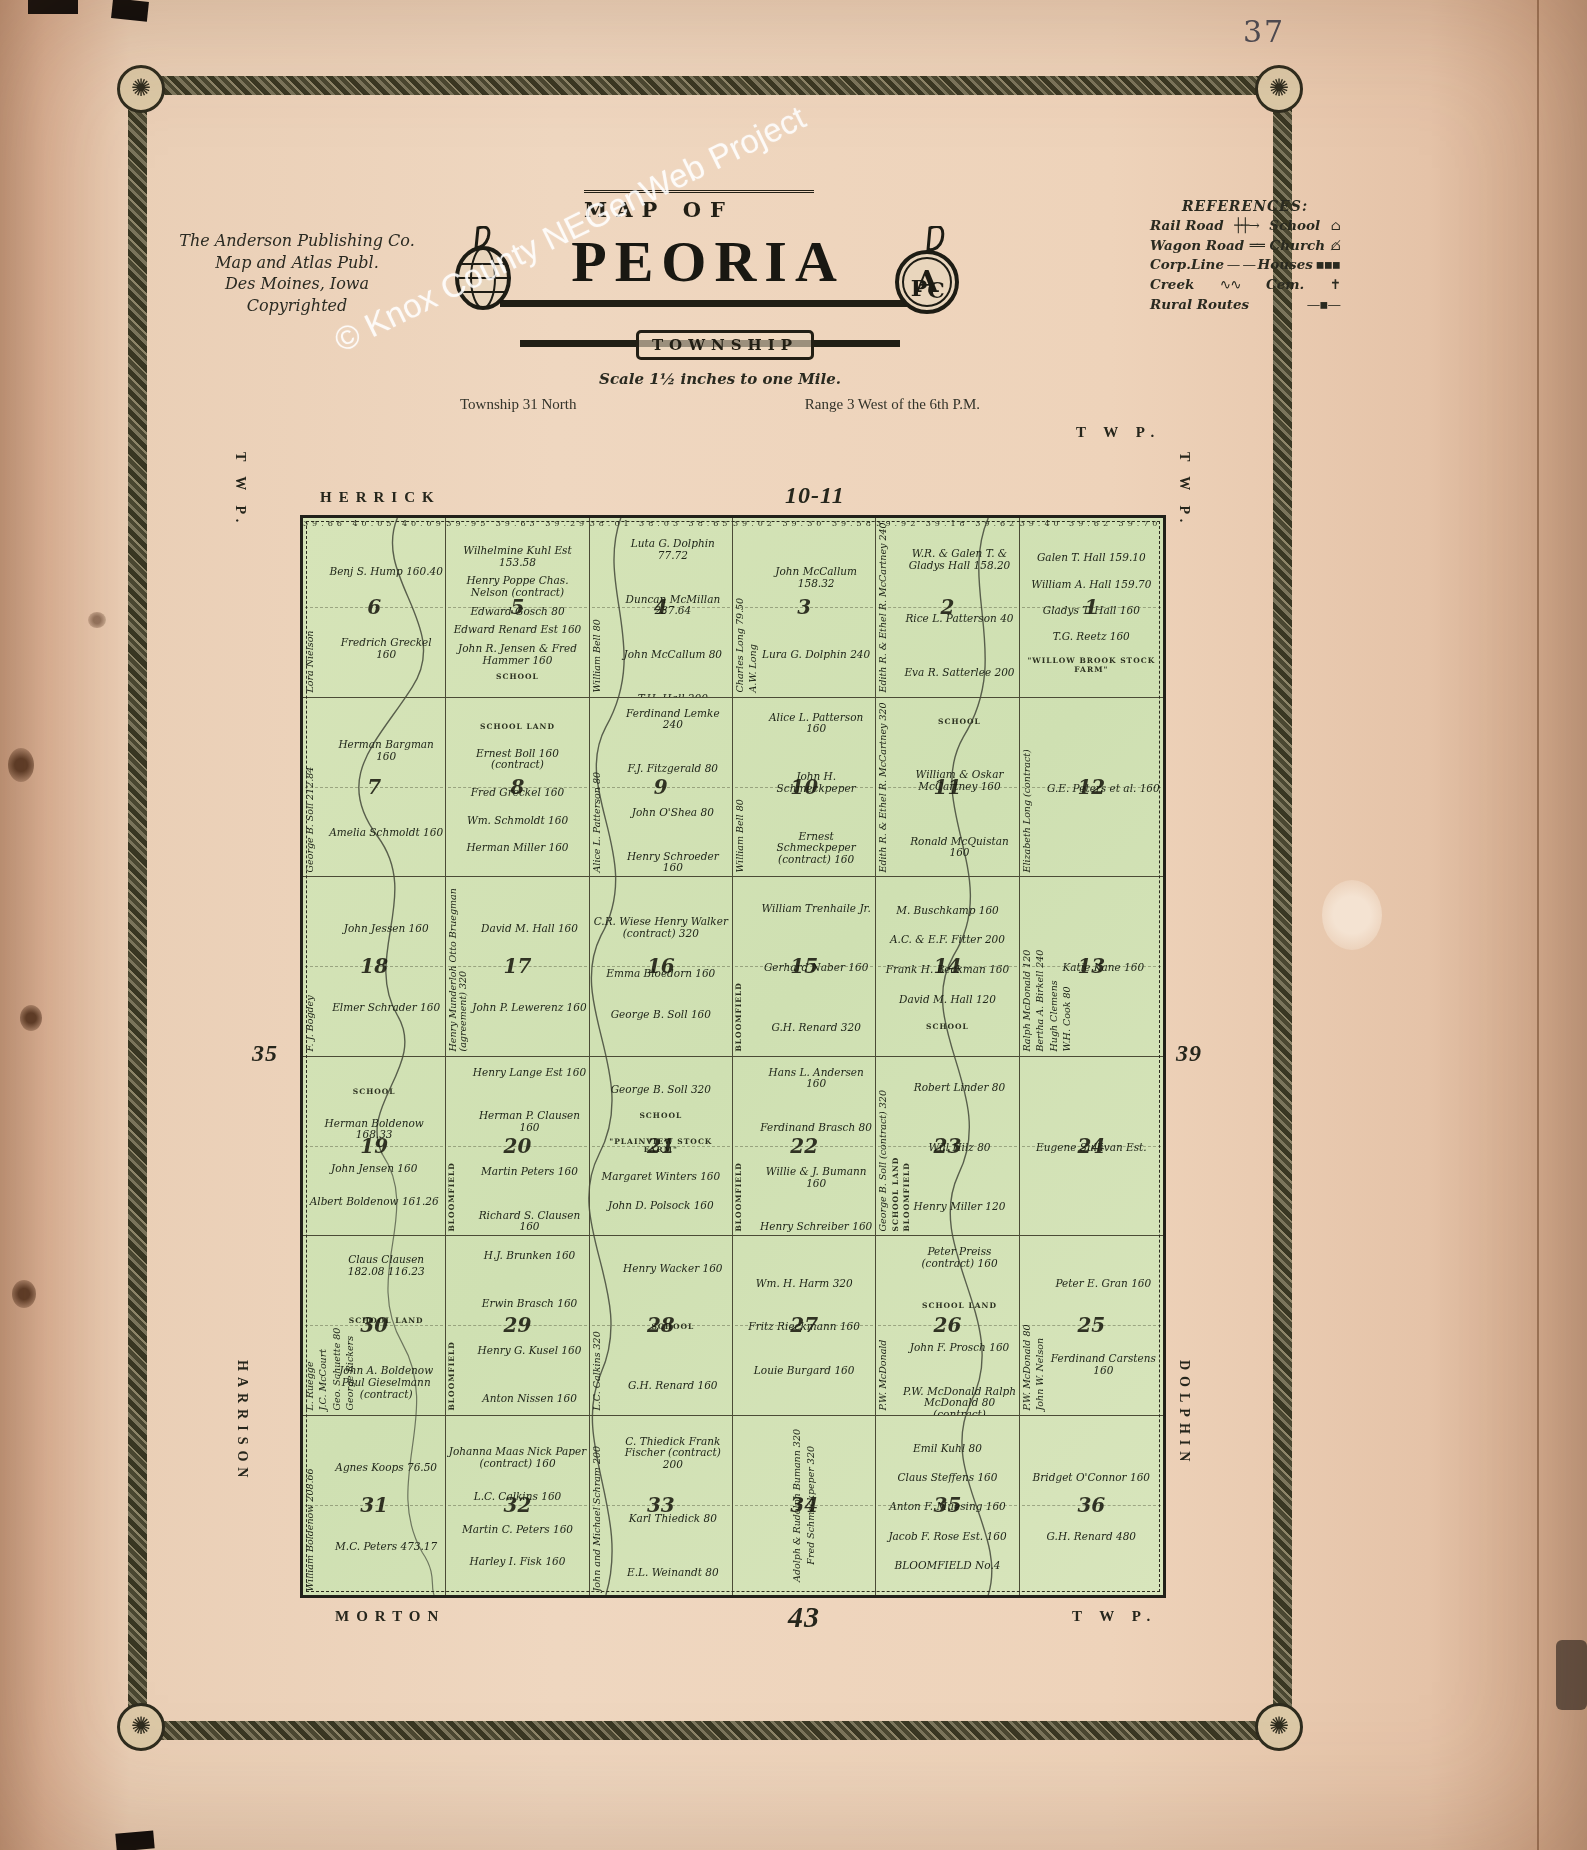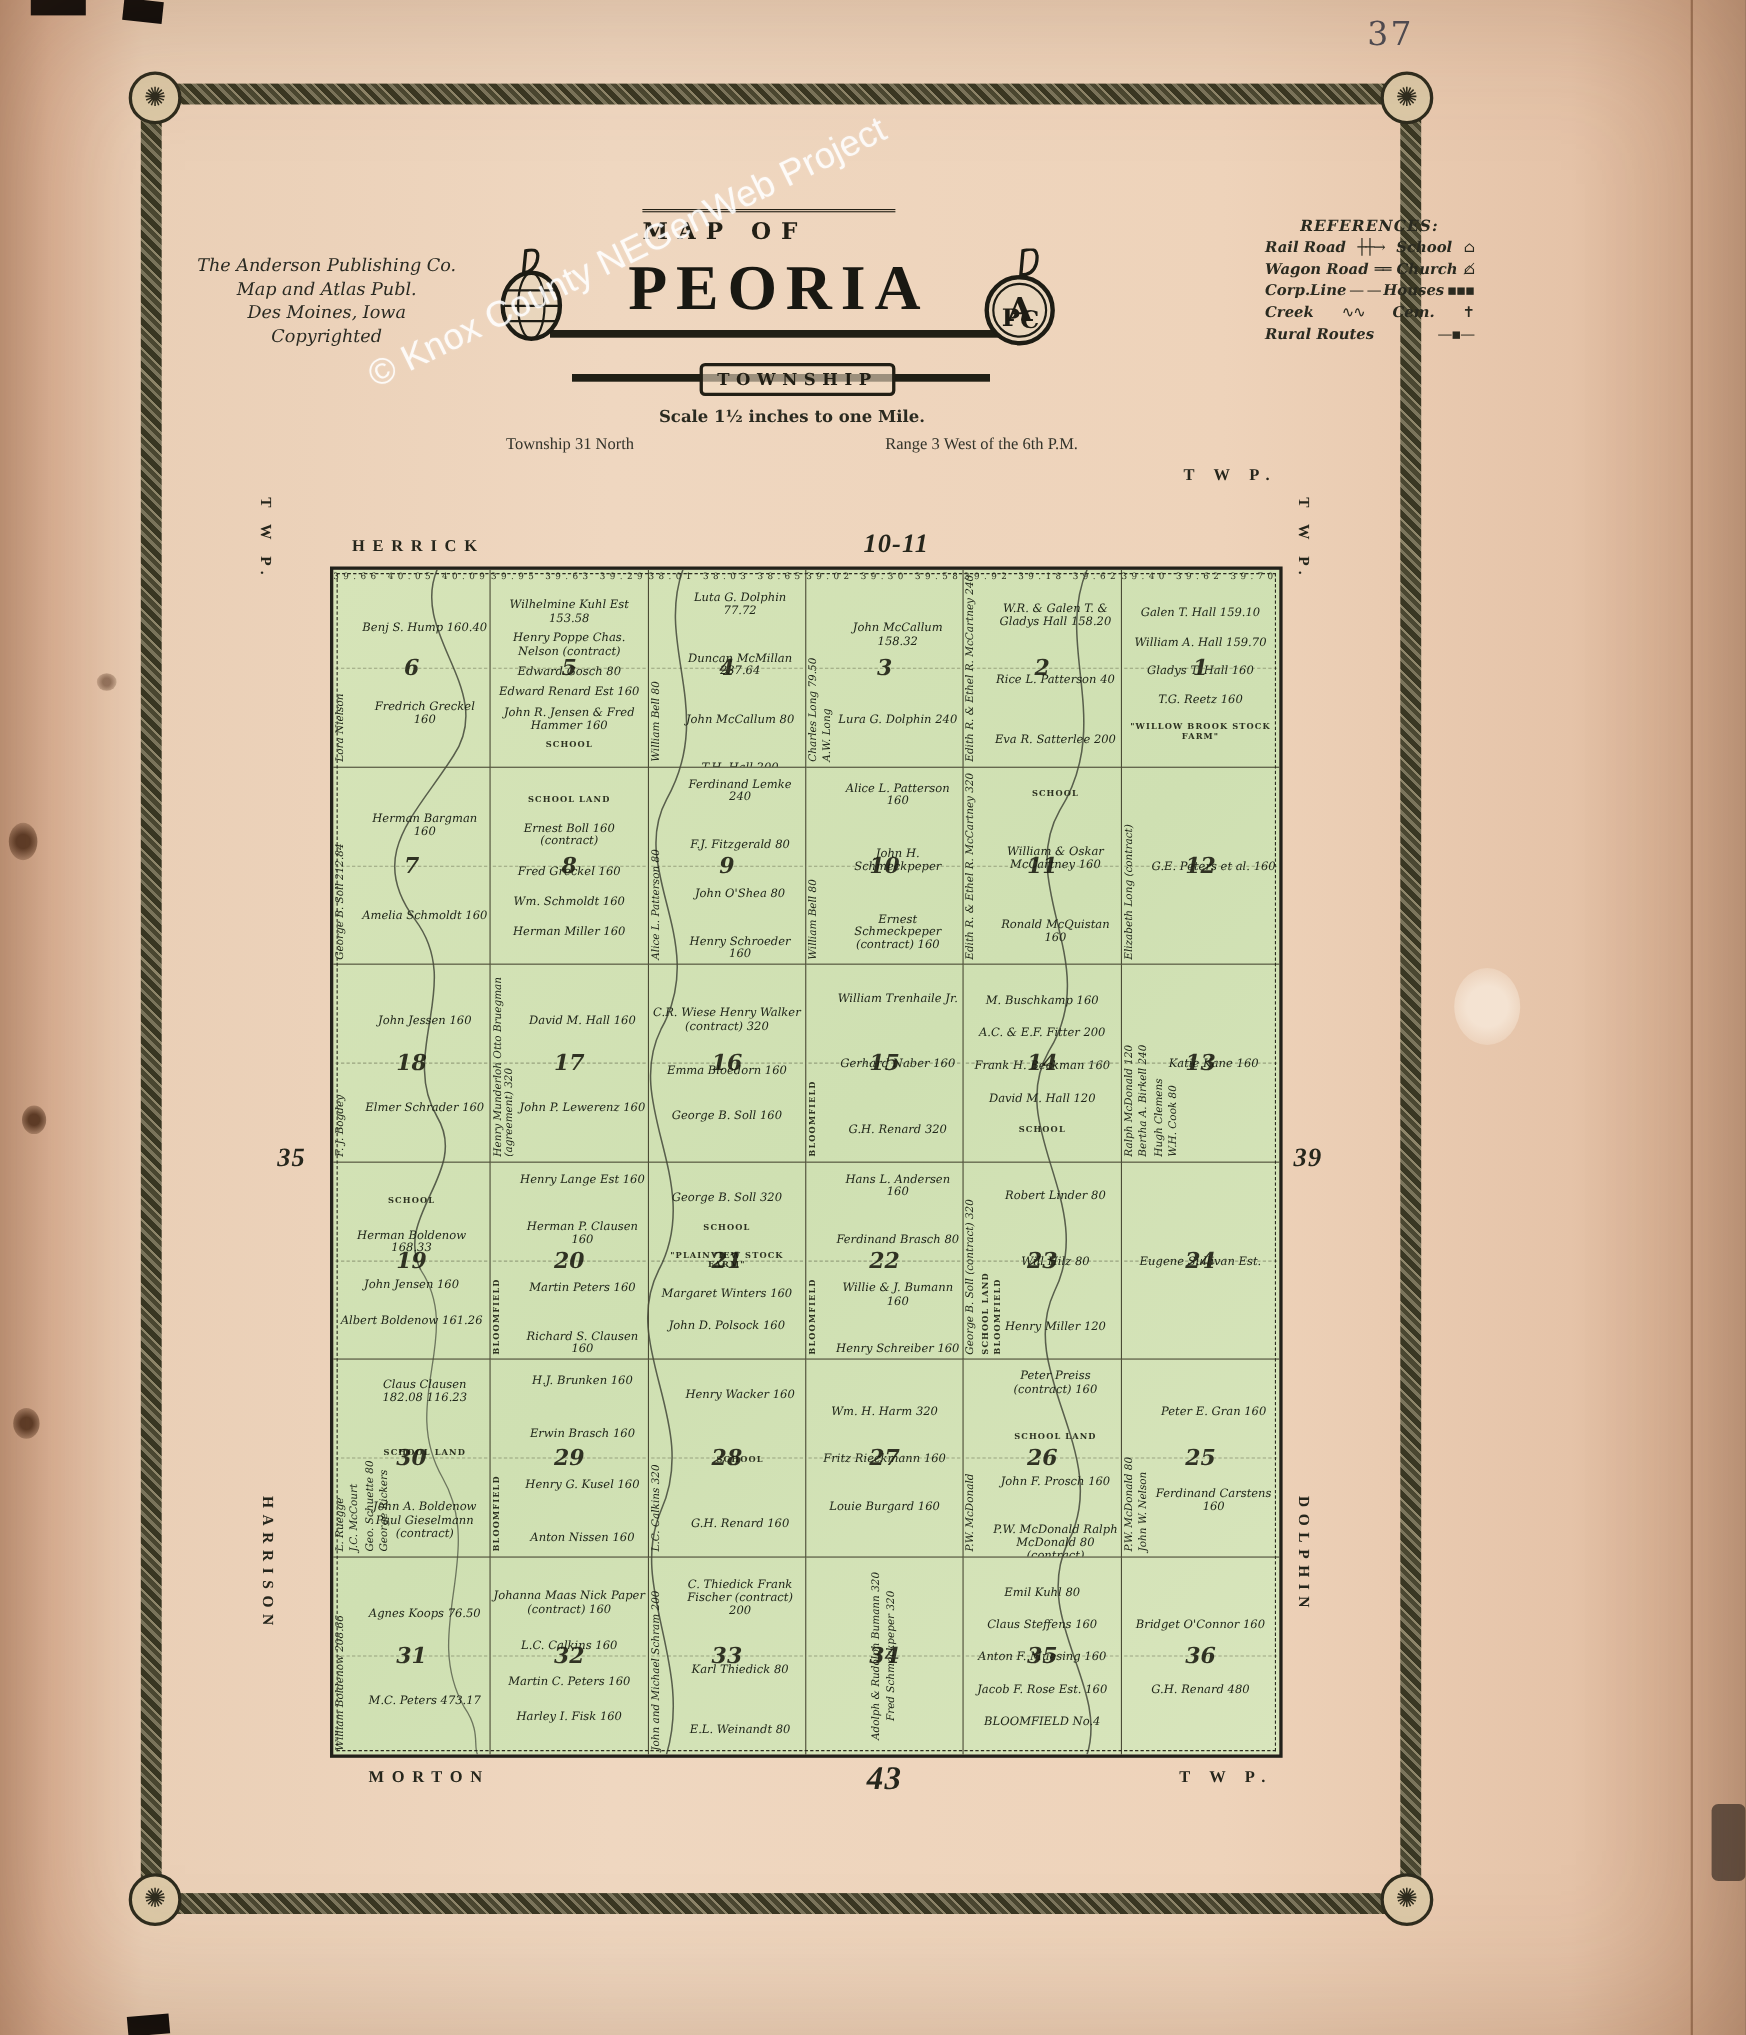--- a/index.html
+++ b/index.html
@@ -25,21 +25,21 @@
     font-style:italic;font-weight:normal;font-size:16px;color:#2a2a22;line-height:1.35;}
   
   .bar{position:absolute;background:#201f15;height:7px;}
   .mapof{position:absolute;left:584px;top:190px;width:230px;text-align:left;font-weight:bold;
     font-size:21px;letter-spacing:9px;color:#221f15;border-top:3px double #221f15;border-bottom:0;padding-top:4px;}
   .peoria{position:absolute;left:548px;top:228px;width:320px;text-align:center;font-weight:bold;
     font-size:58px;letter-spacing:8px;color:#191812;font-family:"Liberation Serif",serif;}
   .township-box{position:absolute;left:636px;top:330px;width:160px;text-align:center;font-weight:bold;
     font-size:15px;letter-spacing:6px;color:#221f15;border:3px solid #221f15;border-radius:5px;
     padding:3px 6px;background:rgba(240,220,195,.6);}
-  .scaleline{position:absolute;left:560px;top:370px;width:320px;text-align:center;
+  .scaleline{position:absolute;left:560px;top:370px;width:320px;text-align:center;font-style:italic;
     font-weight:bold;font-size:15px;color:#2a2a20;}
   .twprange{position:absolute;left:460px;top:396px;width:520px;display:flex;justify-content:space-between;
     font-weight:normal;font-size:15px;color:#33332a;font-family:"Liberation Serif",serif;}
   
   .refs{position:absolute;left:1150px;top:196px;width:190px;font-style:italic;font-weight:bold;
     font-size:13.5px;color:#2a2a20;line-height:1.45;}
   .refs .rtitle{text-align:center;letter-spacing:1px;font-size:14px;}
   .refrow{display:flex;justify-content:space-between;}
   .rsym{font-style:normal;font-weight:normal;letter-spacing:-1px;}
   

